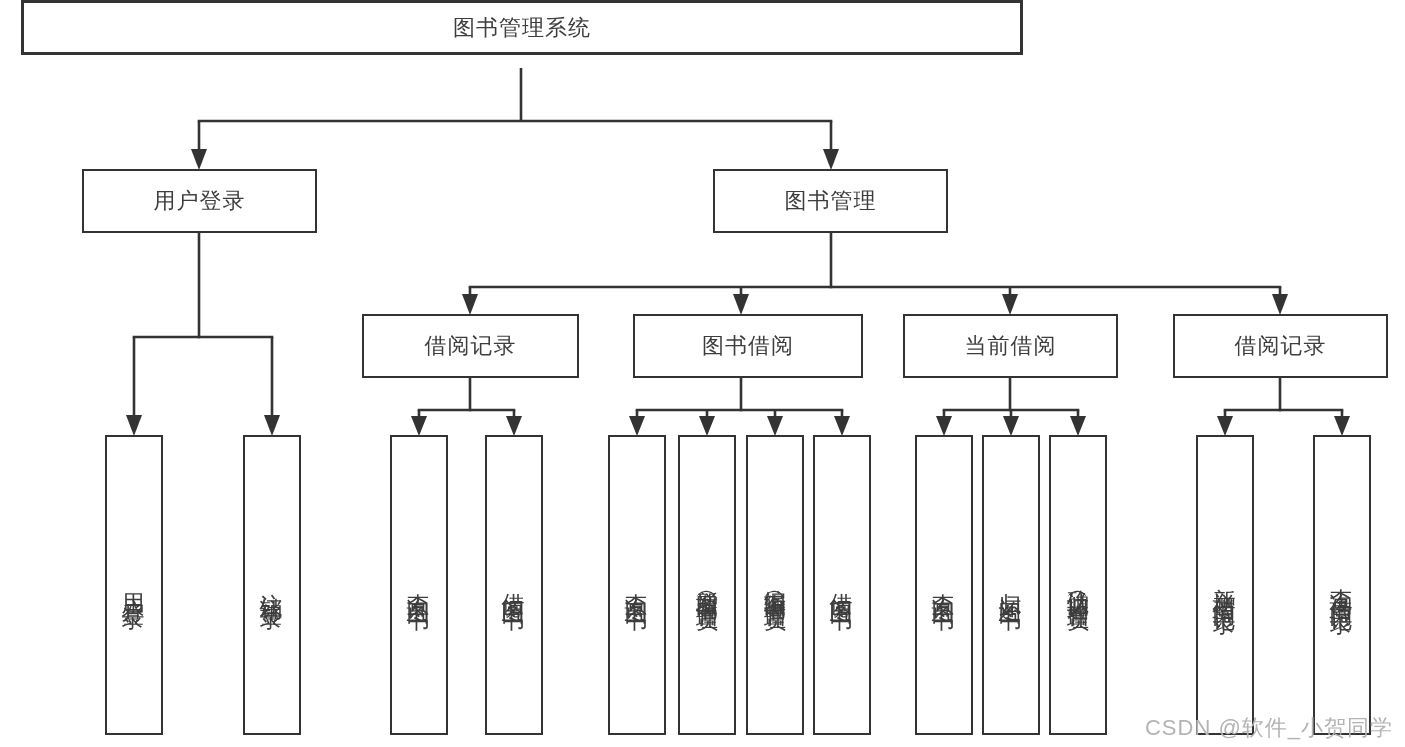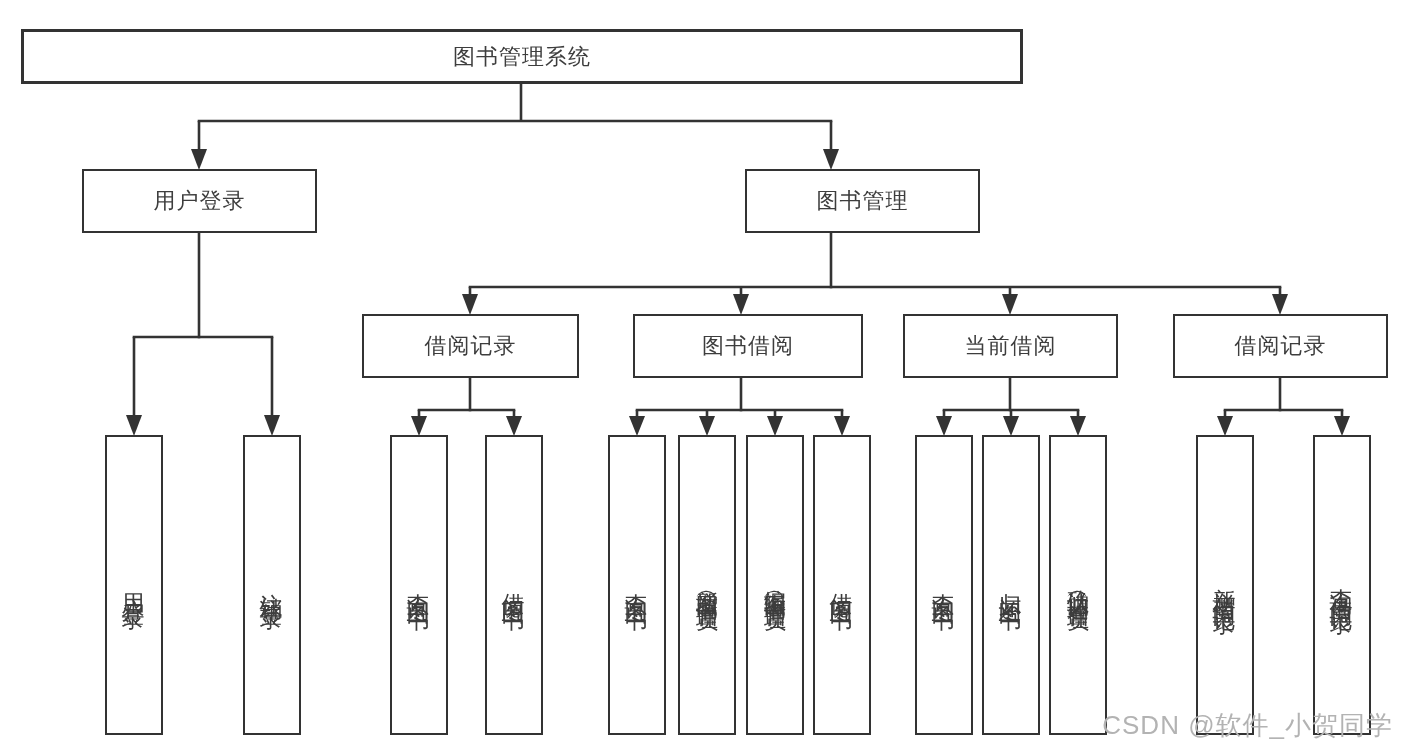--- a/index.html
+++ b/index.html
@@ -31,21 +31,21 @@
     letter-spacing: 5px;
     width: 58px;
     top: 435px;
     height: 300px;
   }
   .vbox.long { letter-spacing: 3px; font-size: 22px; }
   .watermark {
     position: absolute;
     right: 12px;
     bottom: 4px;
-    font-size: 26px;
+    font-size: 22px;
     color: #b3b3b3;
     letter-spacing: 1px;
     z-index: 10;
     white-space: nowrap;
   }
 </style>
 </head>
 <body>
 
 <div id="canvas">
@@ -112,24 +112,24 @@
       <polygon points="767,416 783,416 775,436"></polygon>
       <polygon points="834,416 850,416 842,436"></polygon>
       <polygon points="936,416 952,416 944,436"></polygon>
       <polygon points="1003,416 1019,416 1011,436"></polygon>
       <polygon points="1070,416 1086,416 1078,436"></polygon>
       <polygon points="1217,416 1233,416 1225,436"></polygon>
       <polygon points="1334,416 1350,416 1342,436"></polygon>
     </g>
   </svg>
 
-  <div class="node hbox root" style="left:21px; top:29px; width:1002px; height:55px;text-align:center;">图书管理系统</div>
+  <div class="node hbox root" style="left:21px; top:0; width:1002px; height:55px;text-align:center;">图书管理系统</div>
 
   <div class="node hbox" style="left:82px; top:169px; width:235px; height:64px;">用户登录</div>
-  <div class="node hbox" style="left:745px; top:169px; width:235px; height:64px;">图书管理</div>
+  <div class="node hbox" style="left:713px; top:169px; width:235px; height:64px;">图书管理</div>
 
   <div class="node hbox" style="left:362px; top:314px; width:217px; height:64px;">借阅记录</div>
   <div class="node hbox" style="left:633px; top:314px; width:230px; height:64px;">图书借阅</div>
   <div class="node hbox" style="left:903px; top:314px; width:215px; height:64px;">当前借阅</div>
   <div class="node hbox" style="left:1173px; top:314px; width:215px; height:64px;">借阅记录</div>
 
   <div class="node vbox" style="left:105px;">用户登录</div>
   <div class="node vbox" style="left:243px;">注销登录</div>
 
   <div class="node vbox" style="left:390px;">查询图书</div>

